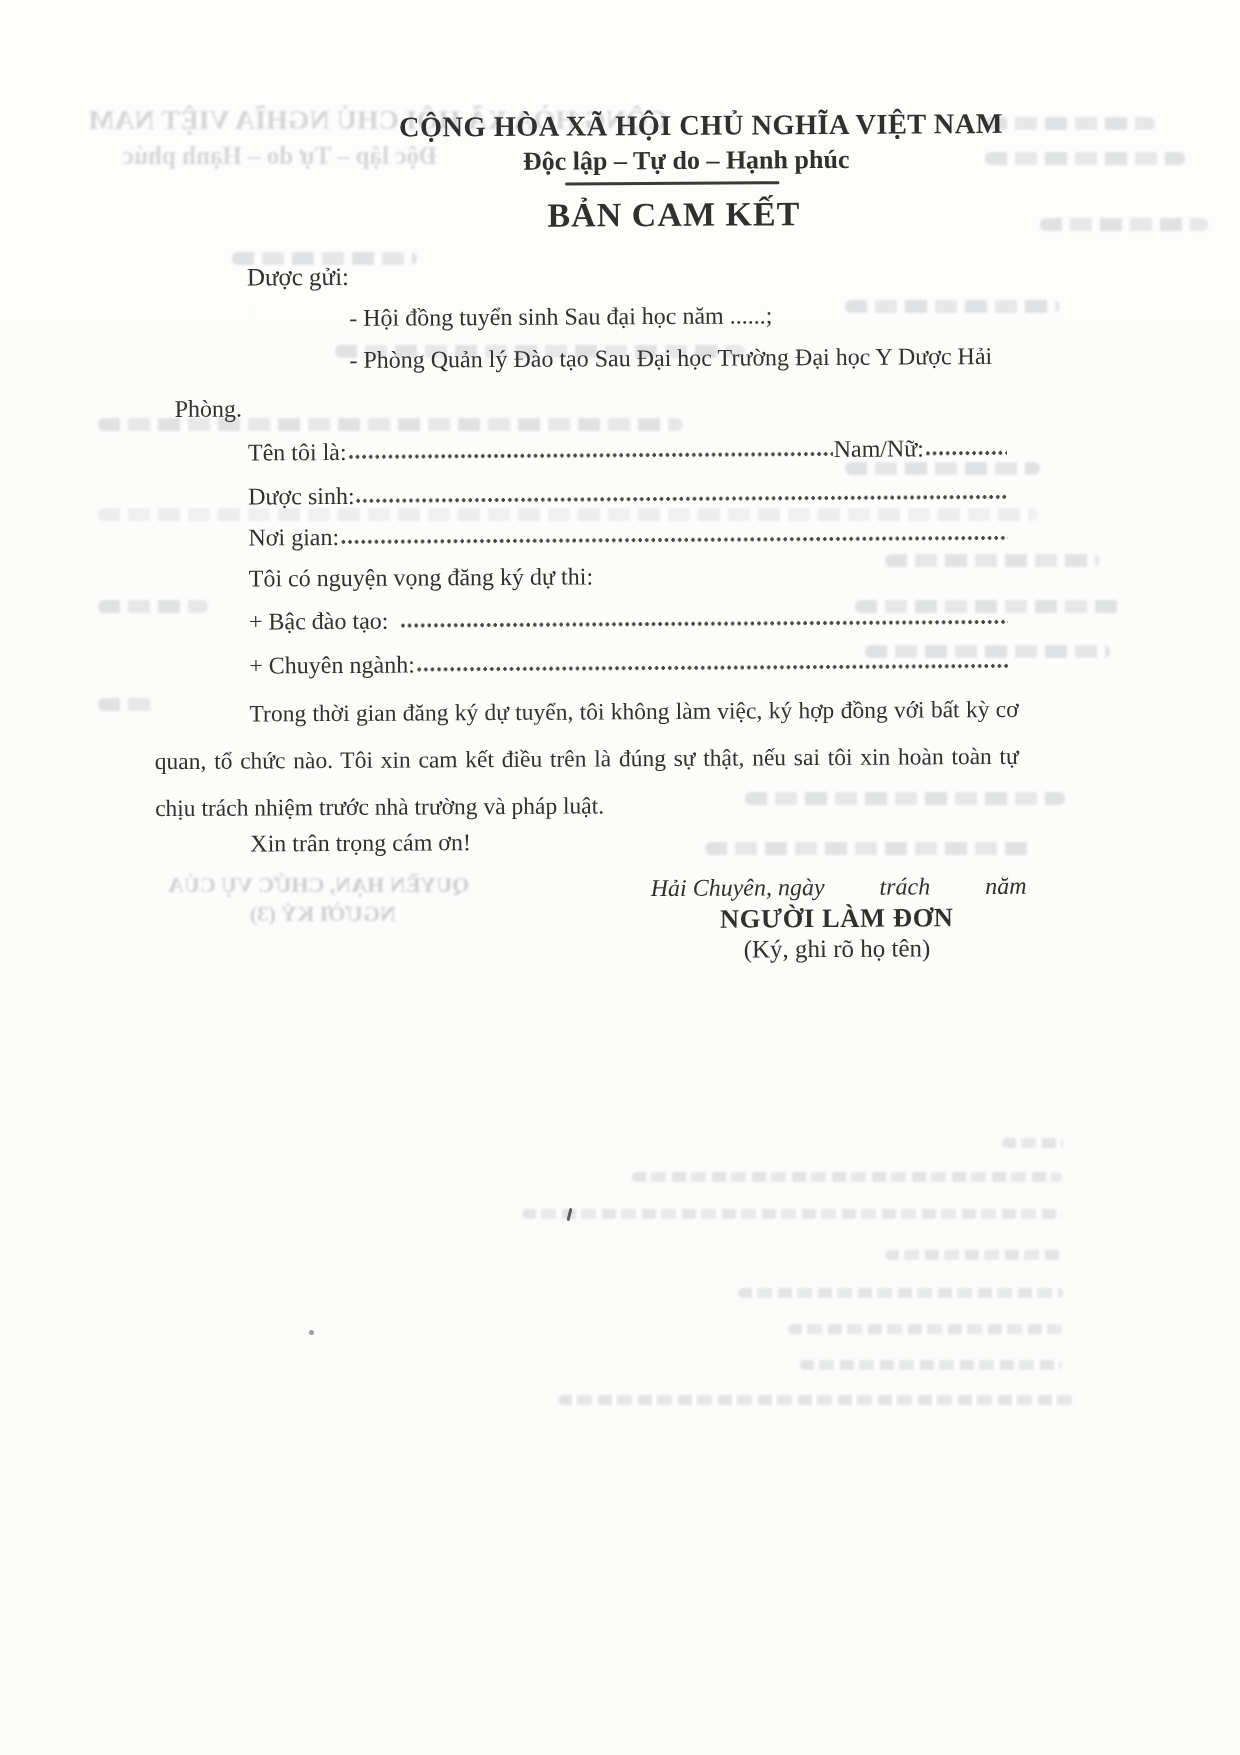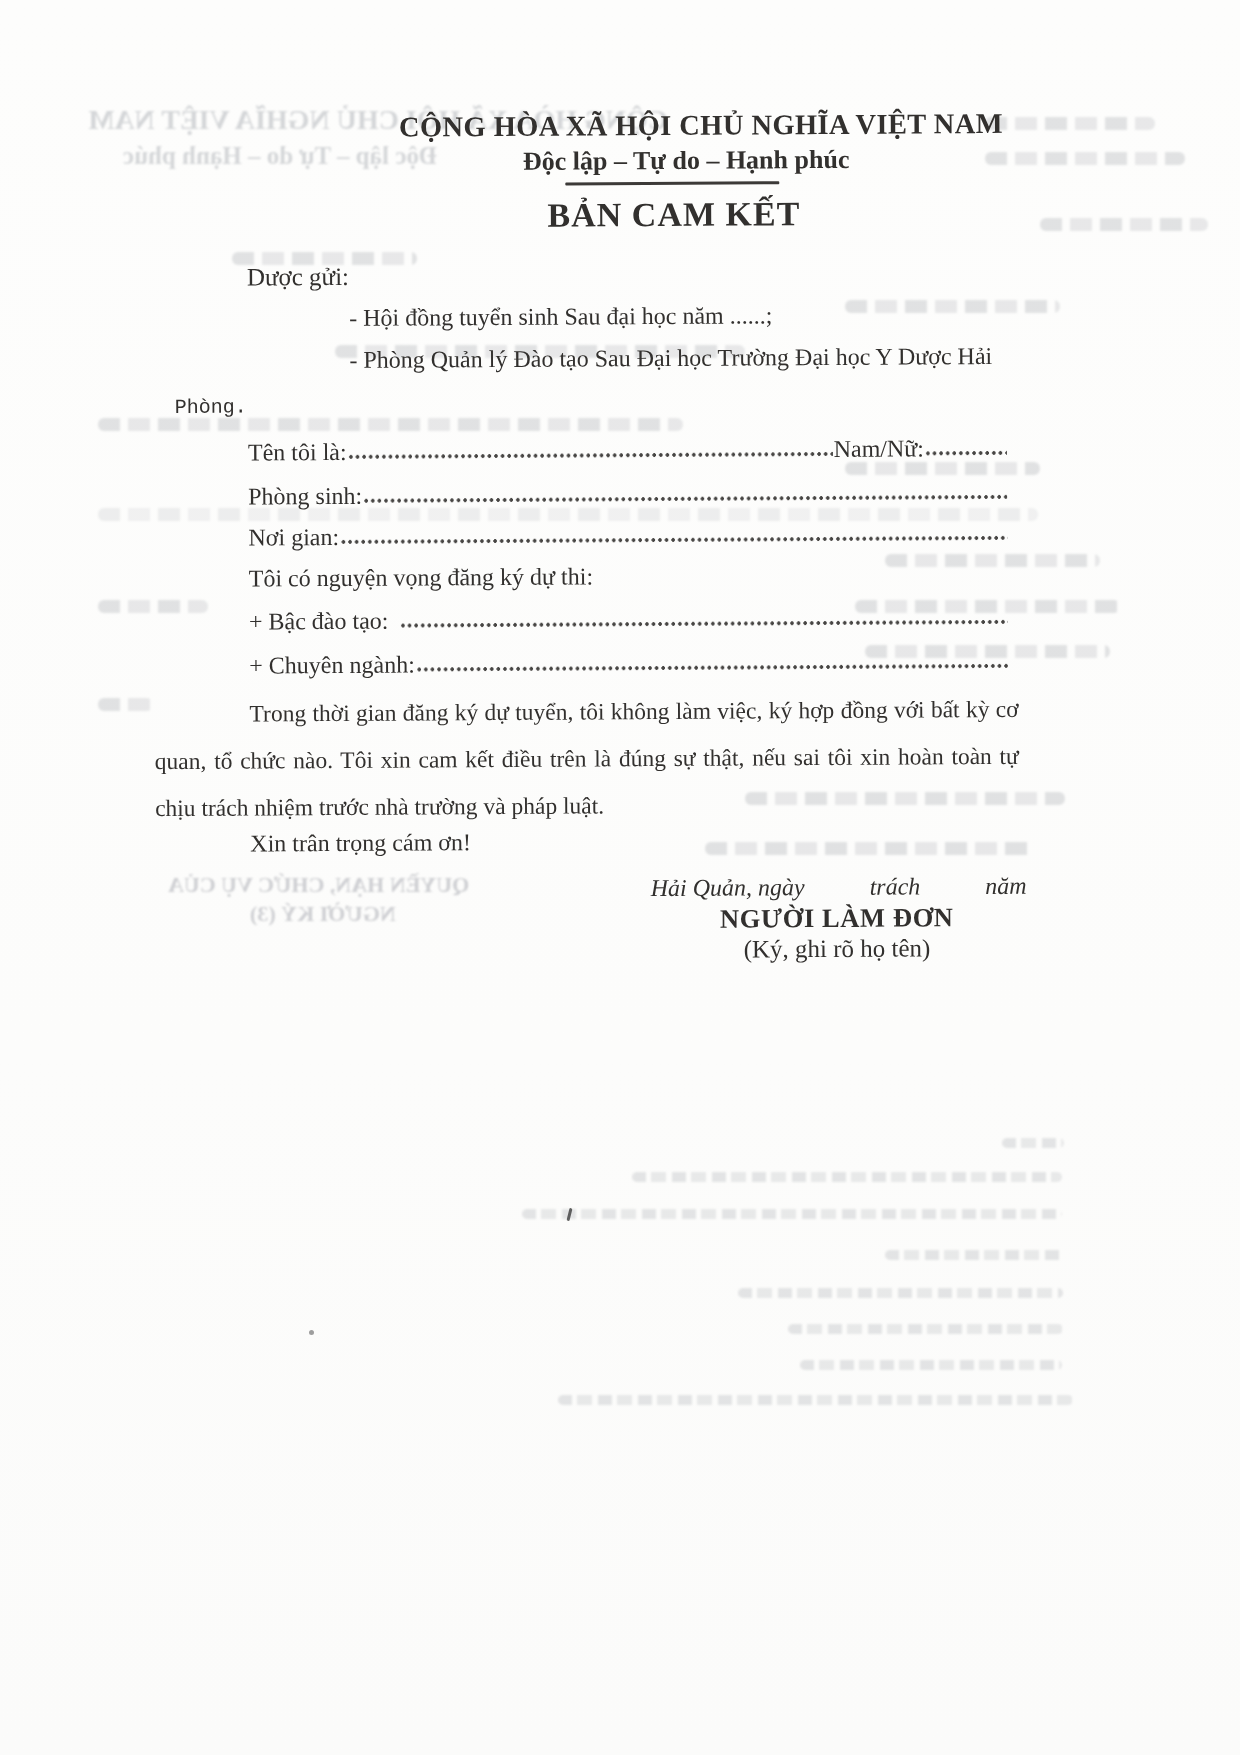--- a/index.html
+++ b/index.html
@@ -14,21 +14,21 @@
   }
   .content{position:absolute;inset:0;transform:rotate(-0.35deg);transform-origin:40% 45%;}
   .abs{position:absolute;white-space:nowrap;}
   .nat-title{left:403px;top:111px;font-size:28.5px;font-weight:bold;letter-spacing:.4px;}
   .motto{left:505px;top:147px;width:370px;text-align:center;font-size:26px;font-weight:bold;}
   .motto-rule{left:569px;top:183px;width:214px;height:3px;background:#3c3a38;border-radius:1px;}
   .doc-title{left:551px;top:197px;font-size:34px;font-weight:bold;letter-spacing:1px;}
   .salutation{left:250px;top:262px;font-size:25px;}
   .recipient1{left:352px;top:304px;font-size:24px;}
   .recipient2{left:352px;top:346px;font-size:24px;}
-  .recipient-wrap{left:177px;top:394px;font-size:20px;font-family:Liberation Mono, monospace;}
+  .recipient-wrap{left:177px;top:394px;font-size:24px;}
   .row{position:absolute;left:250px;width:760px;display:flex;align-items:baseline;font-size:24px;}
   .row-ten{top:438px;}
   .row-ngay{top:482px;}
   .row-noi{top:523px;}
   .wish{left:250px;top:564px;font-size:24px;}
   .row-bac{top:607px;}
   .row-chuyen{top:651px;}
   .lbl{flex:0 0 auto;}
   .lbl-gap{margin-right:10px;}
   .dots{
@@ -117,21 +117,21 @@
     <div class="abs recipient-wrap">Phòng.</div>
 
     <div class="row row-ten">
       <span class="lbl">Tên tôi là:</span>
       <span class="dots"></span>
       <span class="lbl">Nam/Nữ:</span>
       <span class="dots dots-fixed"></span>
     </div>
 
     <div class="row row-ngay">
-      <span class="lbl">Phòng sinh:</span>
+      <span class="lbl">Dược sinh:</span>
       <span class="dots"></span>
     </div>
 
     <div class="row row-noi">
       <span class="lbl">Nơi gian:</span>
       <span class="dots"></span>
     </div>
 
     <div class="abs wish">Tôi có nguyện vọng đăng ký dự thi:</div>
 
@@ -143,21 +143,21 @@
     <div class="row row-chuyen">
       <span class="lbl">+ Chuyên ngành:</span>
       <span class="dots"></span>
     </div>
 
     <div class="commitment">Trong thời gian đăng ký dự tuyển, tôi không làm việc, ký hợp đồng với bất kỳ cơ quan, tổ chức nào. Tôi xin cam kết điều trên là đúng sự thật, nếu sai tôi xin hoàn toàn tự chịu trách nhiệm trước nhà trường và pháp luật.</div>
 
     <div class="abs closing">Xin trân trọng cám ơn!</div>
 
     <div class="dateline">
-      <span>Hải Quản, ngày</span>
+      <span>Hải Chuyên, ngày</span>
       <span>trách</span>
       <span>năm</span>
     </div>
 
     <div class="abs signer-role">NGƯỜI LÀM ĐƠN</div>
     <div class="abs signer-note">(Ký, ghi rõ họ tên)</div>
 
   </div>
 </div>
 

